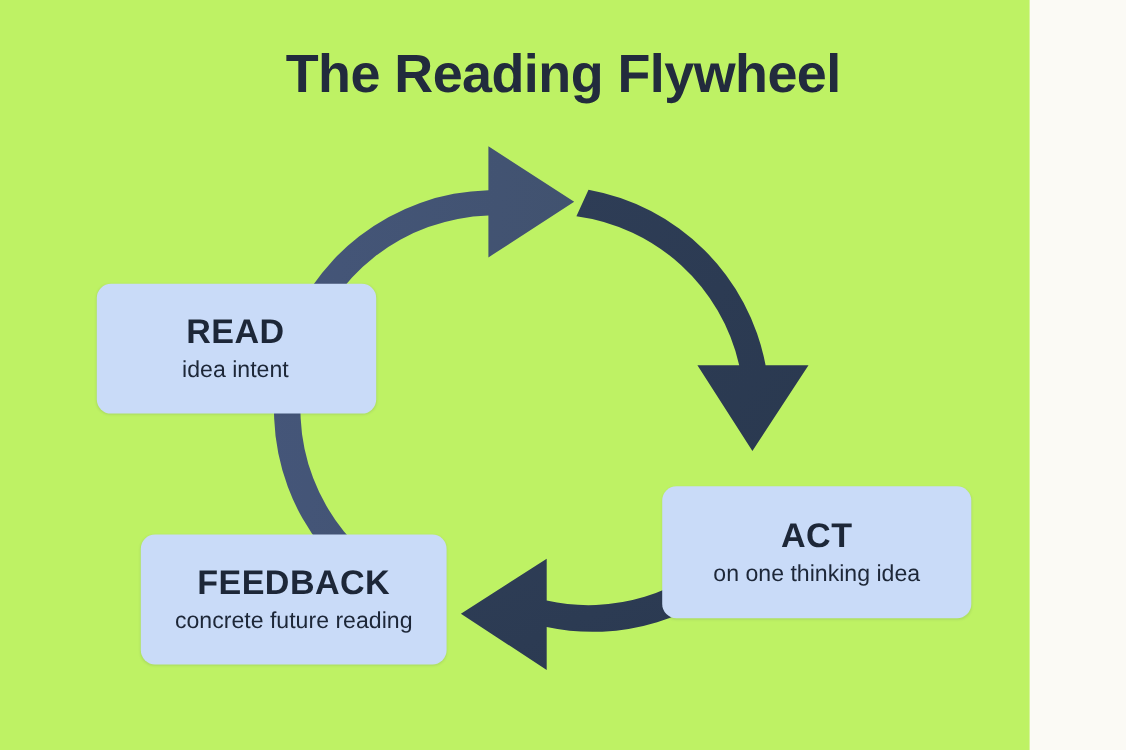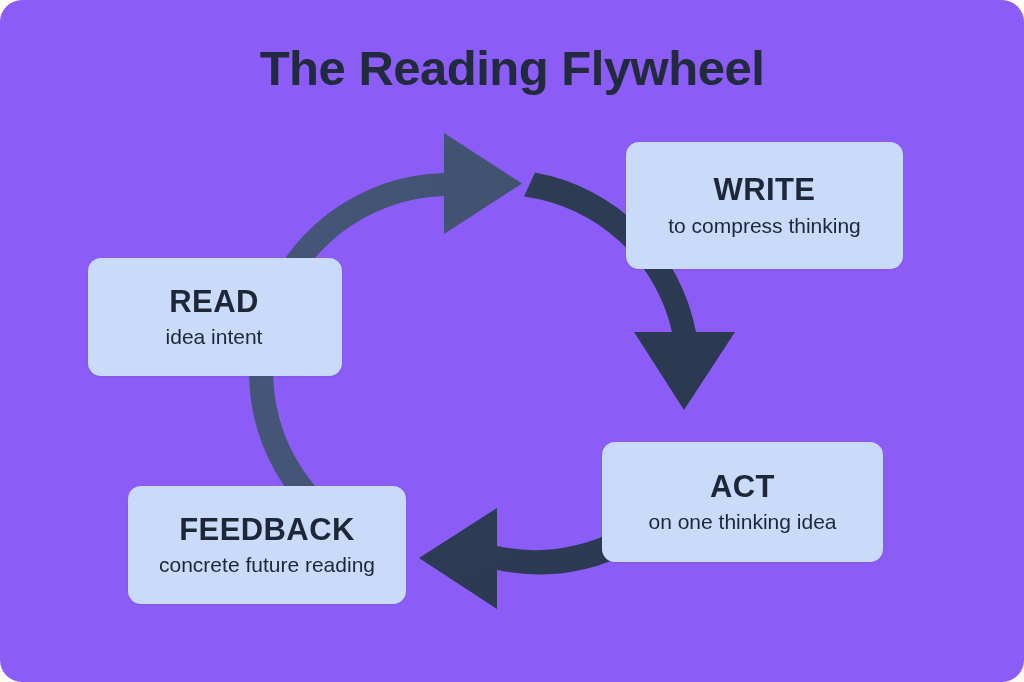--- a/index.html
+++ b/index.html
@@ -11,24 +11,23 @@
     width: 1024px;
     height: 682px;
     background: #fbfaf5;
     font-family: "Liberation Sans", sans-serif;
     overflow: hidden;
     position: relative;
   }
 
   #canvas {
     position: relative;
-    width: 1024px;
+    width: 936px;
     height: 682px;
-    background: #8b5cf6;
-    border-radius: 22px;
+    background: #bef264;
   }
 
   
   #page-title {
     position: absolute;
     left: 0;
     top: 42px;
     width: 1024px;
     text-align: center;
     font-size: 49px;
@@ -139,24 +138,20 @@
           A 176 176 0 0 0 662.0 496.0
           Z" fill="url(#gradDark)"></path>
     </g>
   </svg>
 
   <div class="node-box" id="node-read">
     <div class="node-title">READ</div>
     <div class="node-sub">idea intent</div>
   </div>
 
-  <div class="node-box" id="node-write">
-    <div class="node-title">WRITE</div>
-    <div class="node-sub">to compress thinking</div>
-  </div>
 
   <div class="node-box" id="node-act">
     <div class="node-title">ACT</div>
     <div class="node-sub">on one thinking idea</div>
   </div>
 
   <div class="node-box" id="node-feedback">
     <div class="node-title">FEEDBACK</div>
     <div class="node-sub">concrete future reading</div>
   </div>

